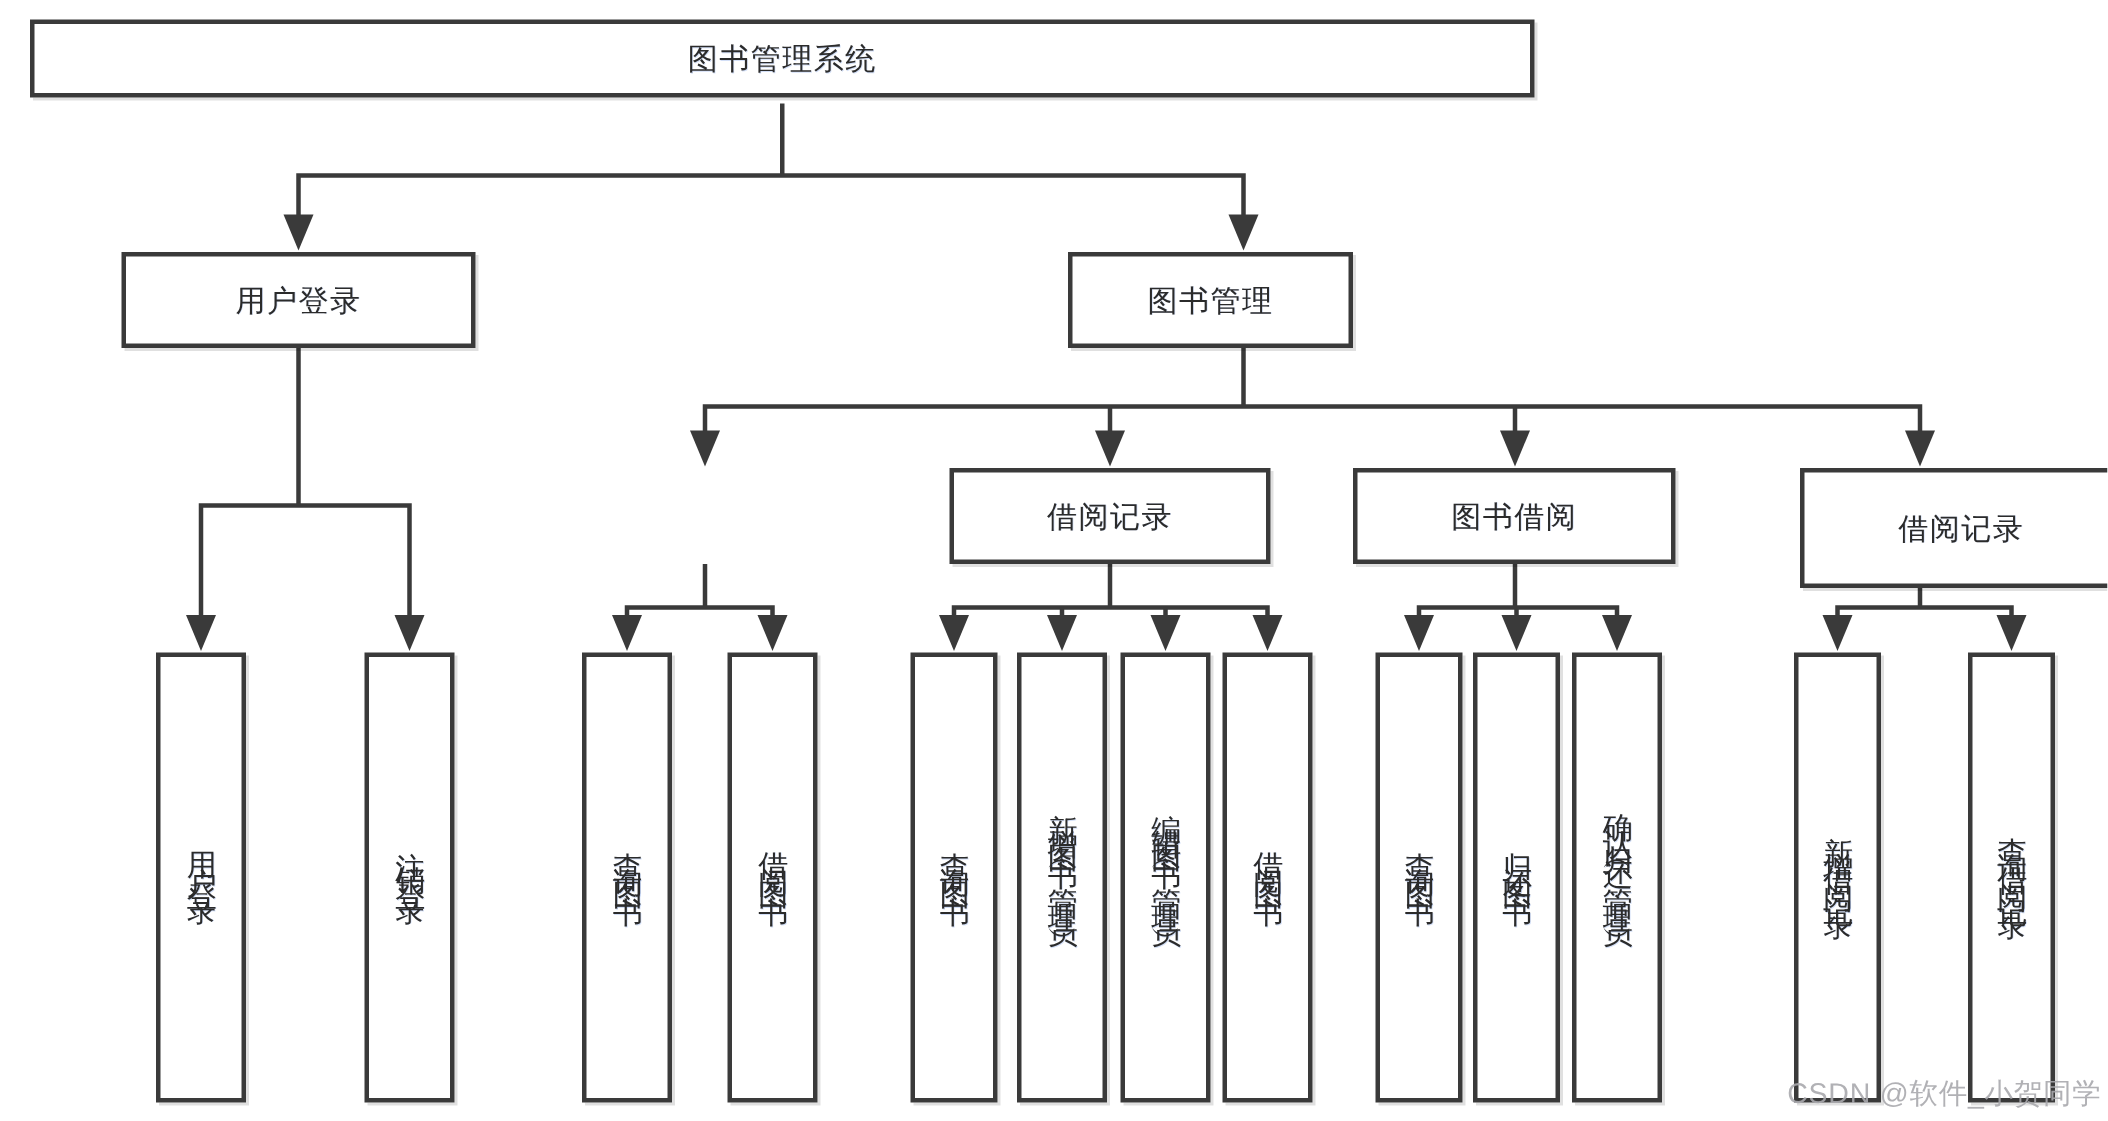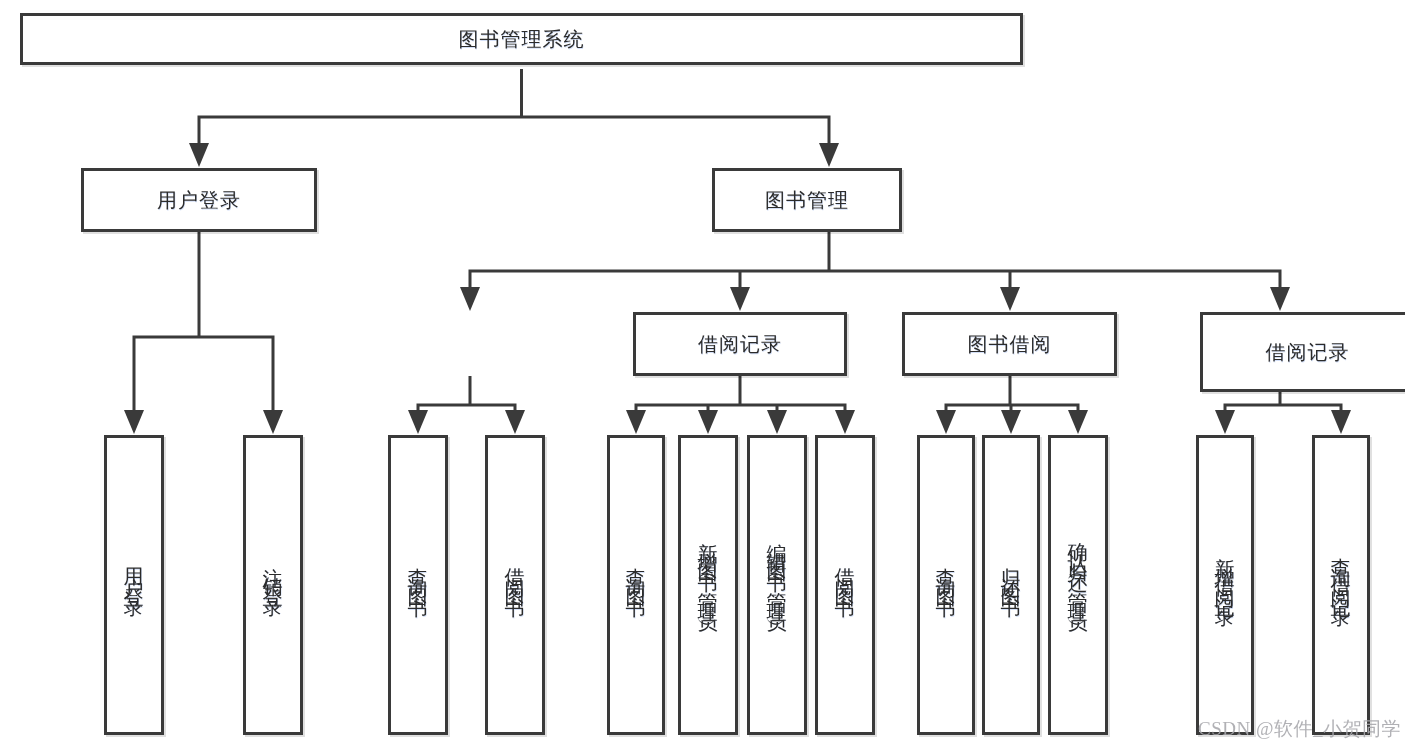--- a/index.html
+++ b/index.html
@@ -37,21 +37,20 @@
     white-space:normal;
   }
   .watermark{
     position:absolute;
     right:4px;bottom:5px;
     z-index:5;
     font-size:19px;
     color:rgba(168,168,173,0.9);
     letter-spacing:0.5px;
     text-shadow:none;
-    font-family:Liberation Serif, serif;
   }
 </style>
 </head>
 <body>
 
 <div class="stage">
 
   <svg class="connectors" width="1405" height="747" viewBox="0 0 1405 747">
     <g stroke="#3a3a3a" stroke-width="3" fill="none">
 

